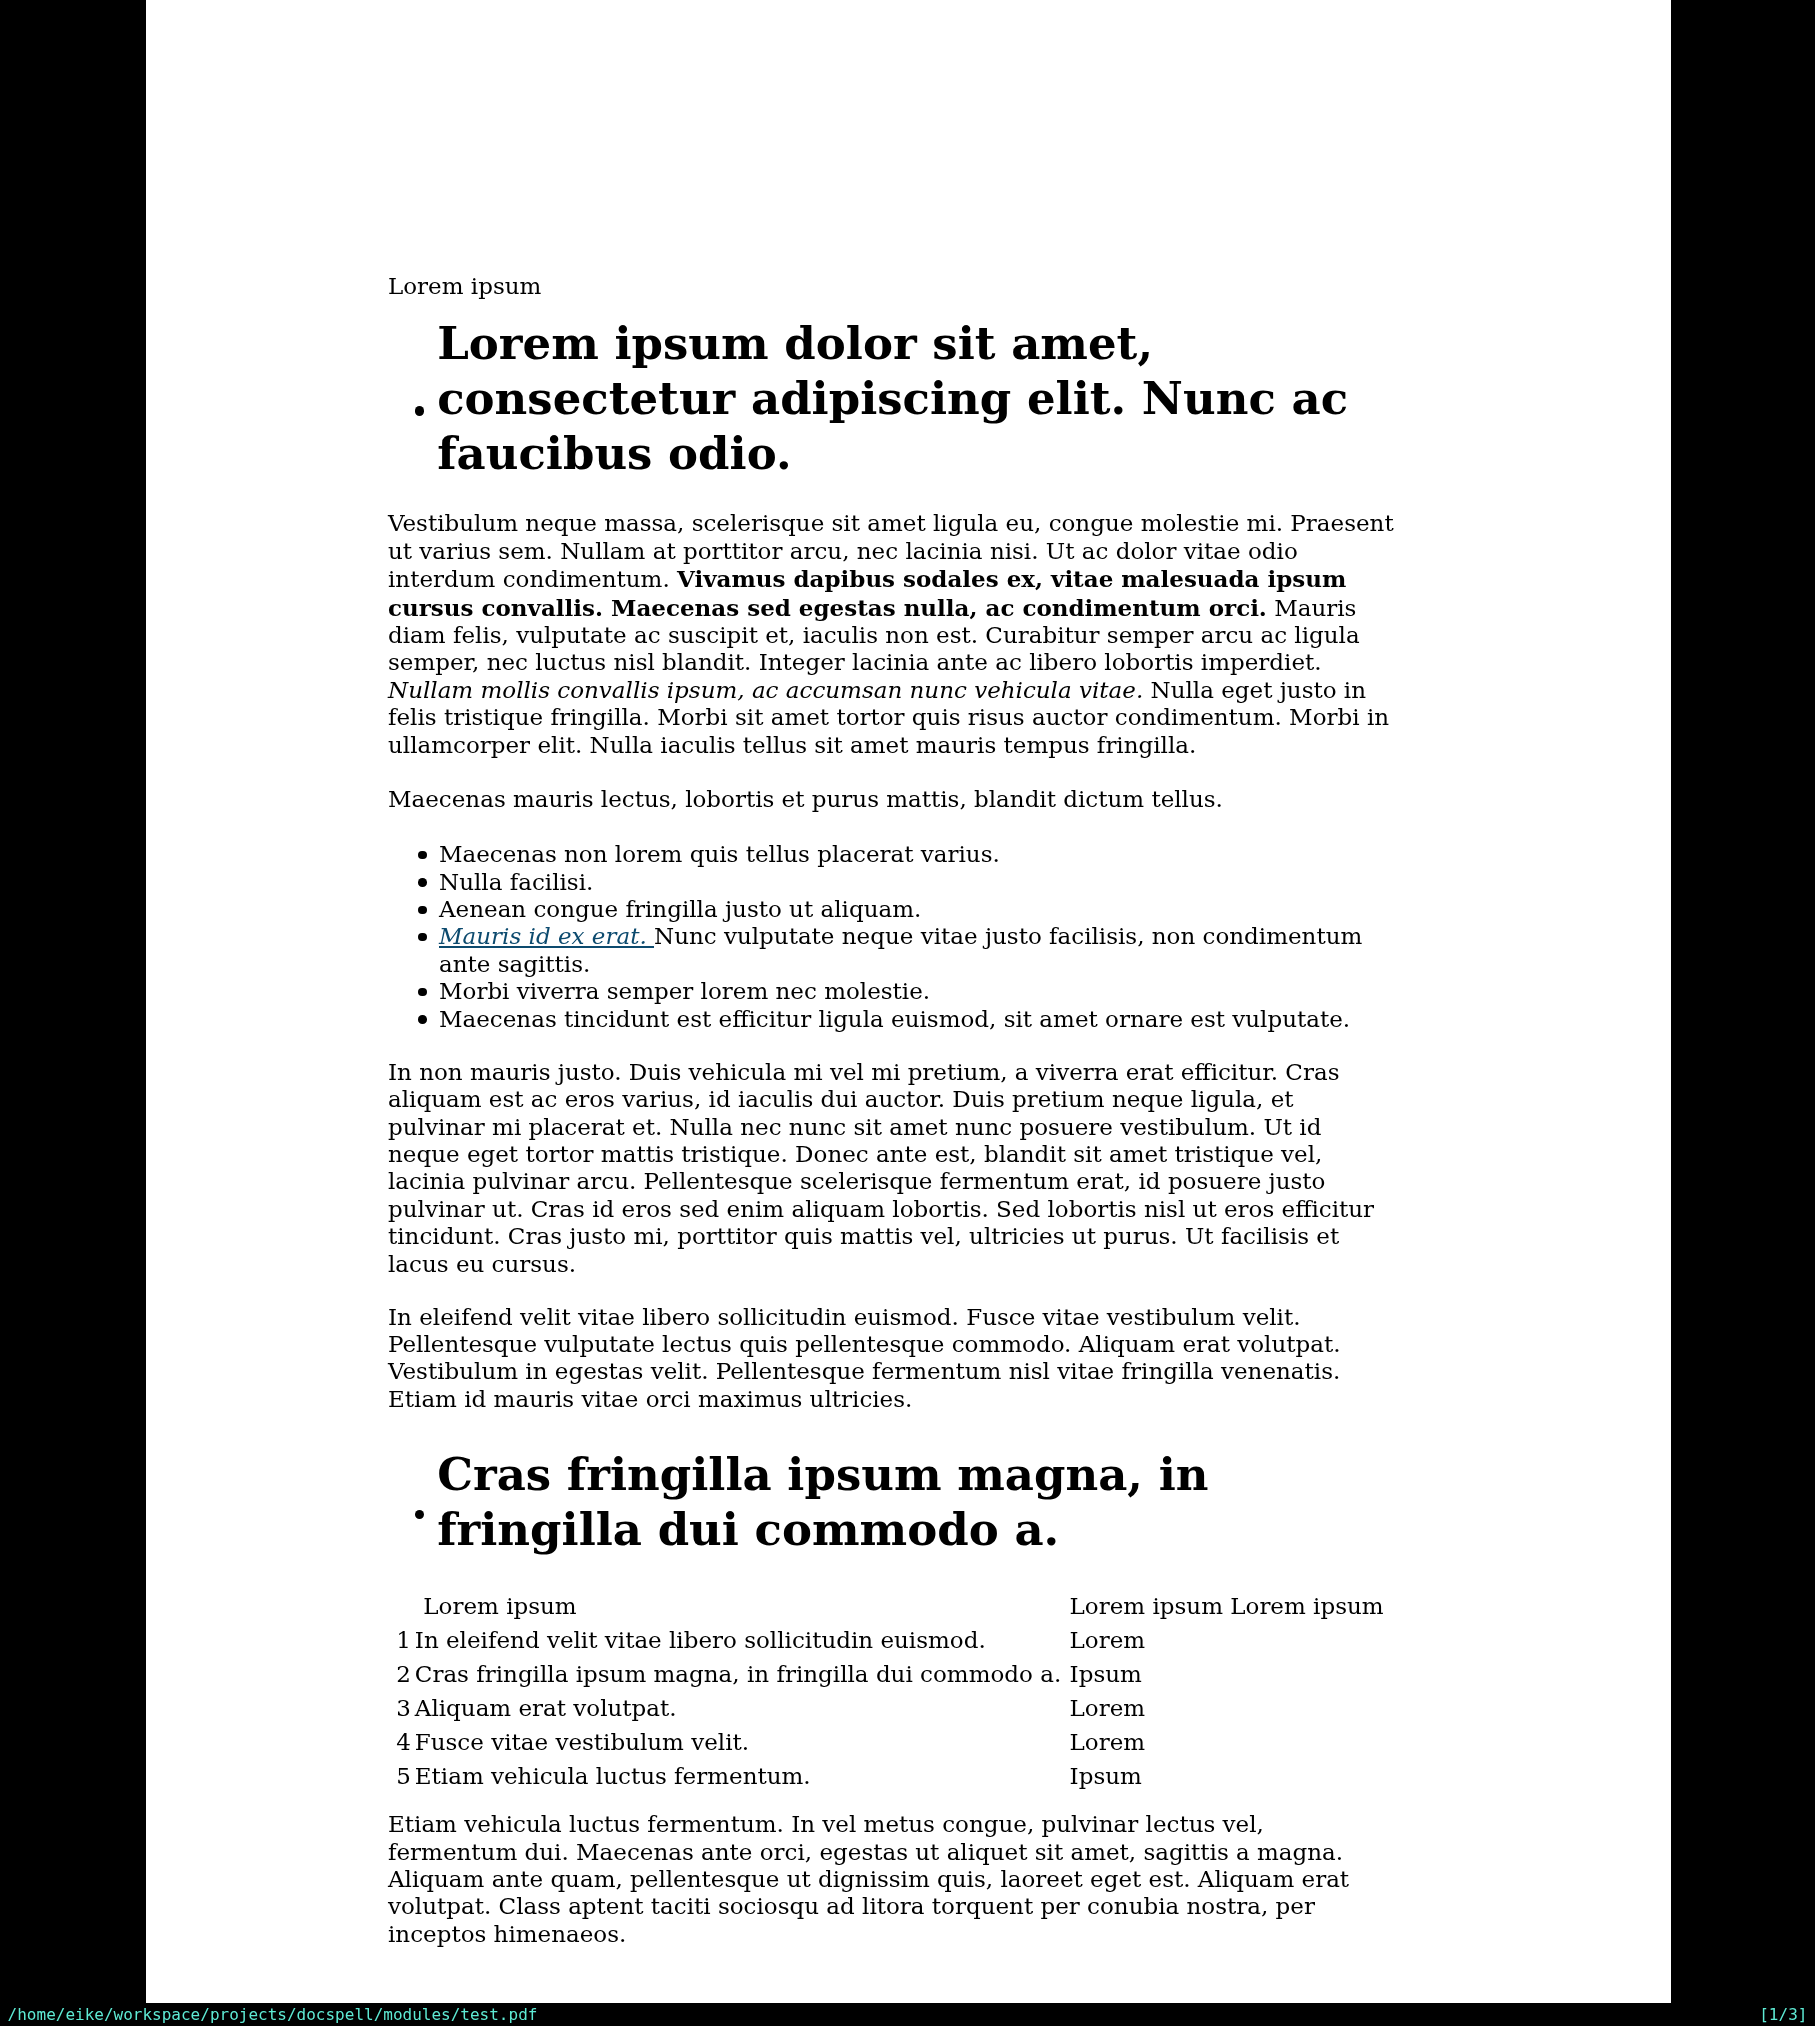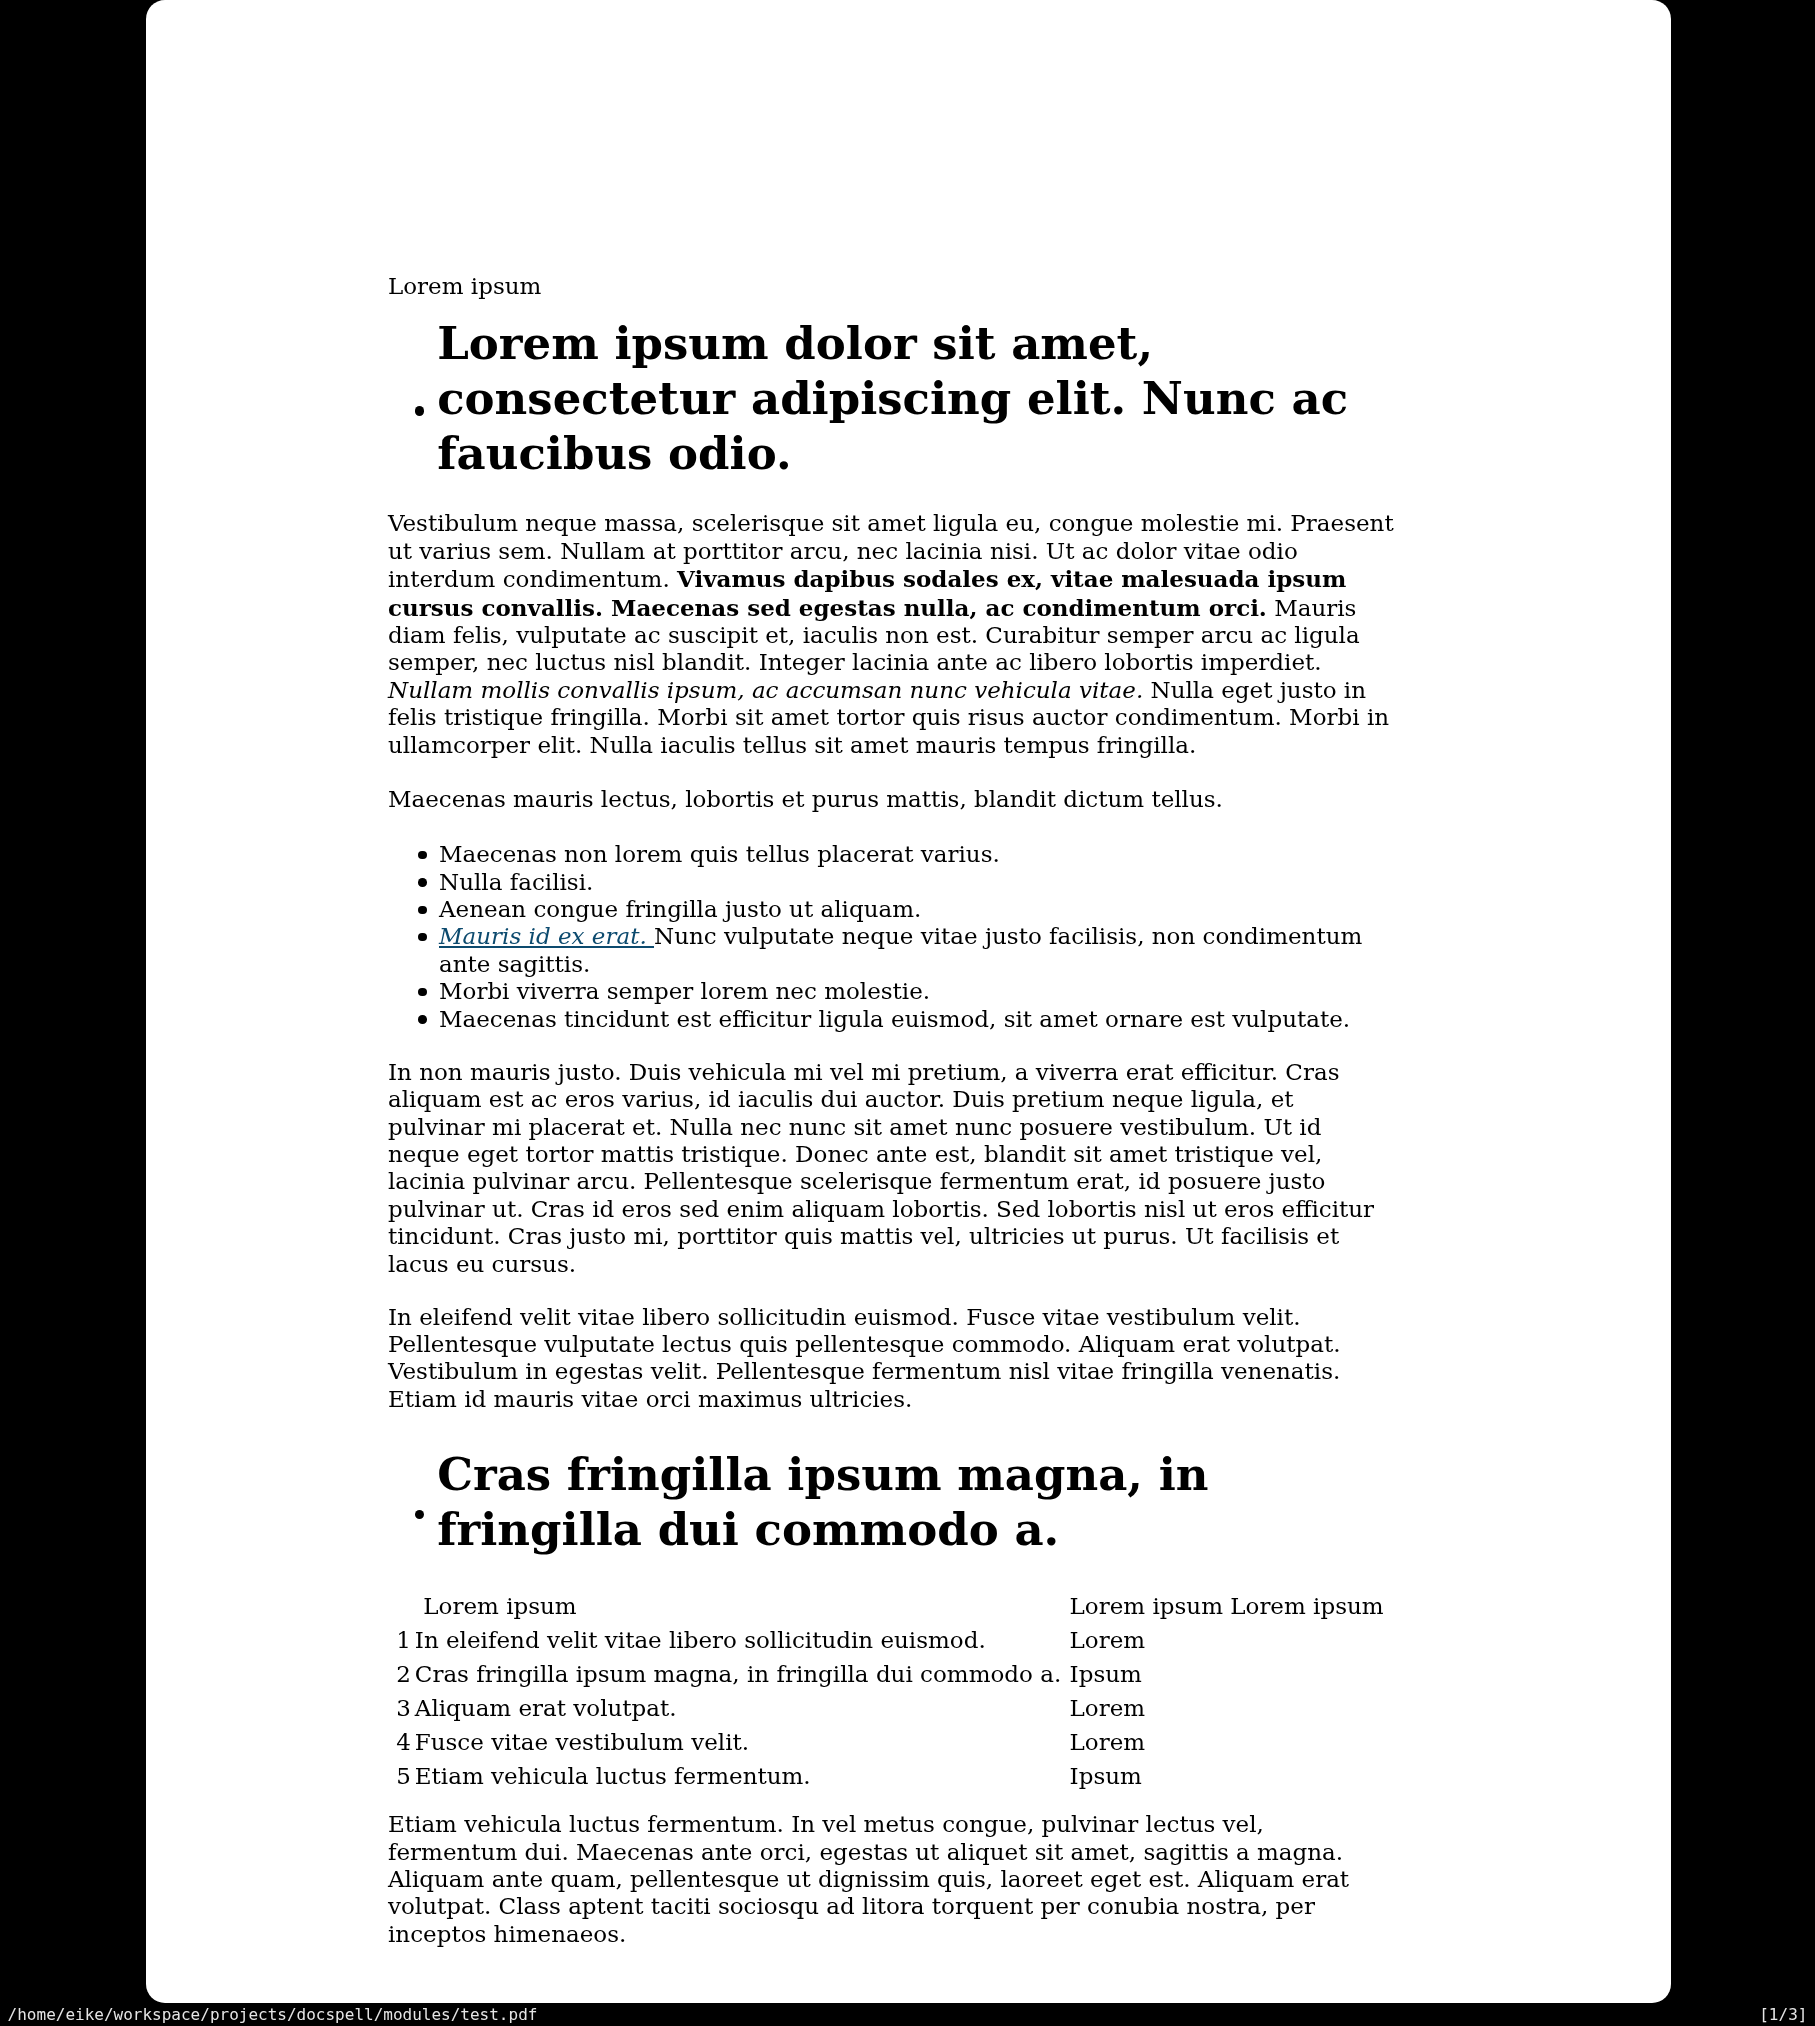--- a/index.html
+++ b/index.html
@@ -4,21 +4,20 @@
 <style>
   html,body{margin:0;padding:0;}
   body{
     width:1815px;height:2026px;position:relative;overflow:hidden;
     background:#000;font-family:"DejaVu Serif",serif;color:#000;
   }
   
   .page{
     position:absolute;left:146px;top:0;width:1525px;height:2003px;
     background:#ffffff;
-    border-radius:19px;
   }
   .content{
     margin-left:242px;width:1008px;padding-top:273px;
     font-size:23px;line-height:27.4px;text-align:left;
   }
   .top-label{margin:0 0 16px 0;}
   
   .h-block{display:flex;align-items:center;margin:0 0 29px 0;}
   .h-dot{
     flex:0 0 auto;width:9.5px;height:9.5px;border-radius:50%;background:#000;
@@ -46,21 +45,21 @@
   .doc-table{margin:0 0 18px 0;}
   .t-row{
     display:grid;grid-template-columns:23px 651px 1fr;
     column-gap:3.8px;line-height:34px;
   }
   .t-num{text-align:right;}
   .t-head .t-text{padding-left:8.5px;}
   
   .statusbar{
     position:absolute;left:0;bottom:0;width:1815px;height:23px;
-    background:#000000;color:#e5e5e5;
+    background:#000000;color:#5eead4;
     font-family:"DejaVu Sans Mono",monospace;font-size:16px;
     display:flex;align-items:center;justify-content:space-between;
     padding:0 7.6px;box-sizing:border-box;gap:17px;
   }
 </style>
 </head>
 <body>
 
 <div class="page">
   <div class="content">

